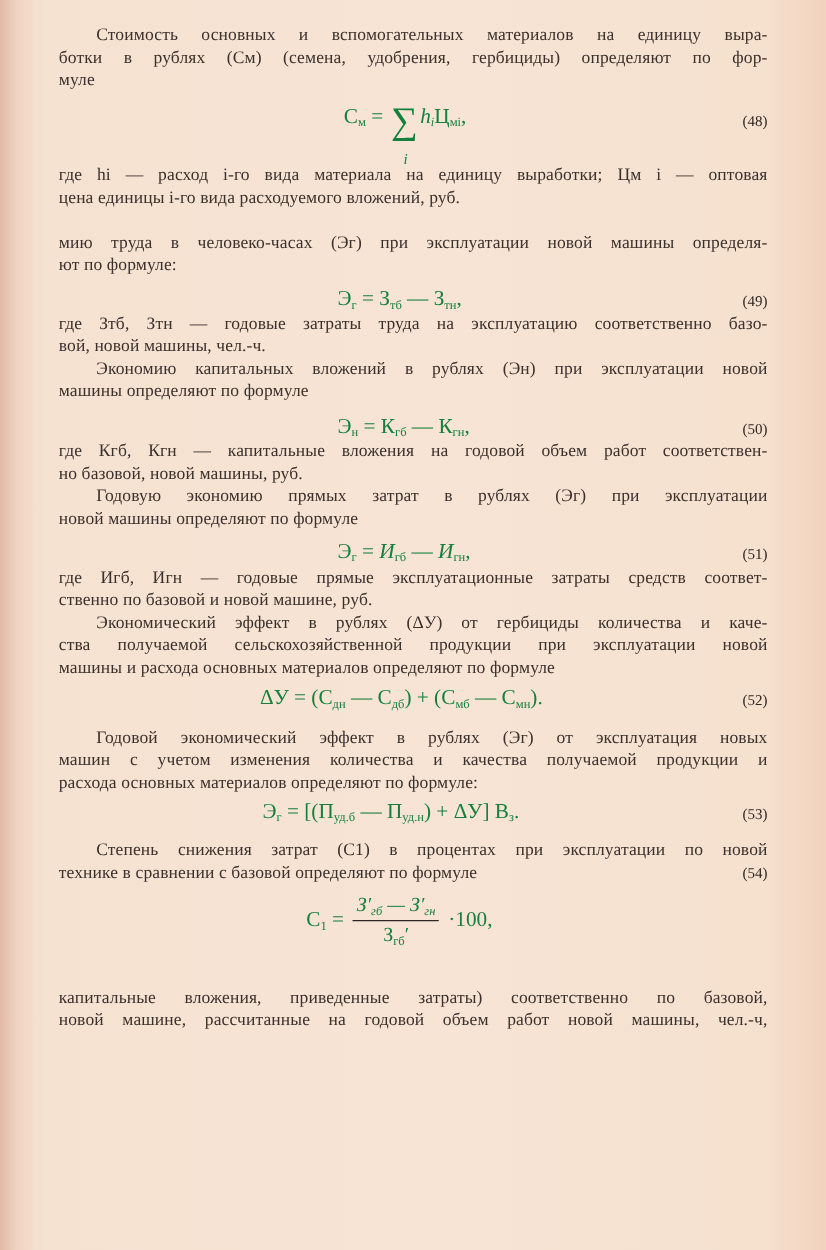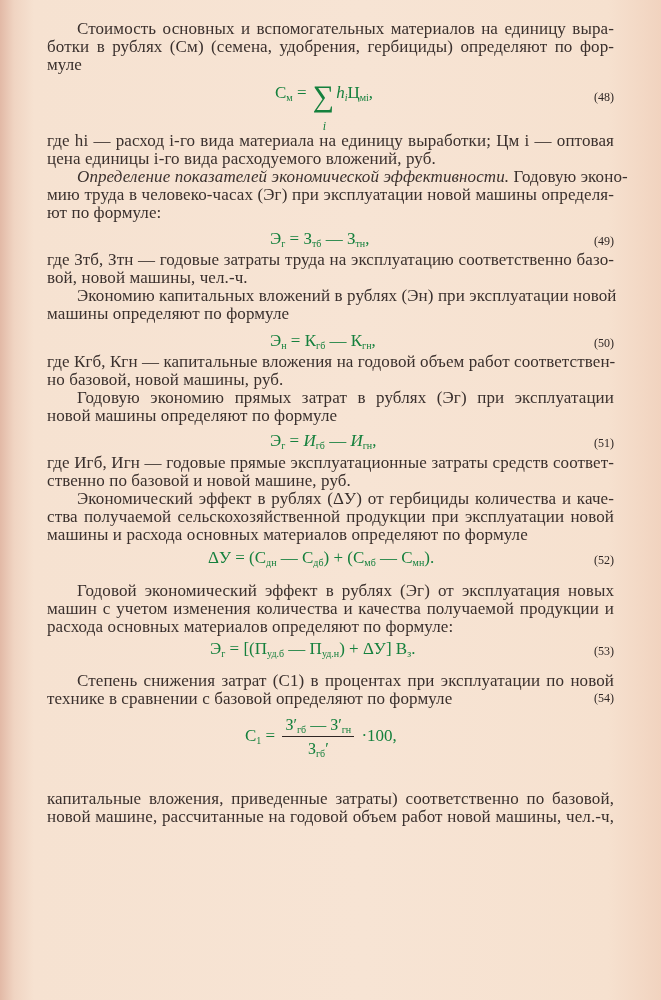--- a/index.html
+++ b/index.html
@@ -6,58 +6,57 @@
   body {
     width: 661px; height: 1000px; overflow: hidden;
     background: linear-gradient(90deg, #e2b9a6 0px, #f0d4c2 14px, #f6e2d1 34px, #f7e4d4 55%, #f6e1cf 92%, #f1d3bf 100%);
     font-family: "Liberation Serif", "DejaVu Serif", serif;
     color: #2d2624;
     position: relative;
   }
   .page { position: absolute; left: 0; top: 0; width: 661px; height: 1000px; }
   .ln {
     position: absolute; left: 47px; width: 567px;
-    font-size: 17px; line-height: 18px; white-space: nowrap;
+    font-size: 14px; line-height: 18px; white-space: nowrap;
     text-align: justify; text-align-last: justify;
     letter-spacing: 0.1px; color: #3a302d;
   }
   .ln.last { text-align-last: left; }
   .ln.ind { left: 77px; width: 537px; }
   .it { font-style: italic; }
   .eq {
     position: absolute; font-size: 17px; line-height: 20px; white-space: nowrap; color: #15803d;
   }
   .eqnum {
     position: absolute; right: 47px; font-size: 12px; line-height: 20px; color: #2e2624;
   }
   sub { font-size: 10px; vertical-align: -3px; line-height: 0; }
   .sum { display: inline-block; position: relative; font-size: 30px; vertical-align: -8px; margin: 0 2px; }
   .sumidx { position: absolute; left: 10px; top: 30px; font-size: 12px; font-style: italic; }
   .frac { display: inline-block; vertical-align: middle; text-align: center; margin: 0 3px; }
-  .frac .num { display: block; border-bottom: 1.3px solid #2e2624; padding: 0 3px 1px; font-size: 16px; }
+  .frac .num { display: block; border-bottom: 1.3px solid #2e2624; padding: 0 3px 1px; font-size: 16px; font-style: italic; }
   .frac .den { display: block; padding-top: 2px; font-size: 16px; }
 </style>
 </head>
 <body>
 
 <div class="page">
 
   <div class="ln ind" style="top:20px">Стоимость основных и вспомогательных материалов на единицу выра-</div>
   <div class="ln" style="top:38px">ботки в рублях (См) (семена, удобрения, гербициды) определяют по фор-</div>
   <div class="ln last" style="top:56px">муле</div>
 
   <div class="eq" style="left:275px; top:83px">
     <span>С</span><sub>м</sub><span> = </span><span class="sum"><span>∑</span><span class="sumidx">i</span></span><i>h</i><sub class="it">i</sub><span>Ц</span><sub>мi</sub><span>,</span>
   </div>
   <div class="eqnum" style="top:87px">(48)</div>
 
   <div class="ln" style="top:132px">где hi — расход i-го вида материала на единицу выработки; Цм i — оптовая</div>
   <div class="ln last" style="top:150px">цена единицы i-го вида расходуемого вложений, руб.</div>
 
-  <div class="ln ind" style="top:168px"><span class="it">Определение показателей экономической эффективности.</span><span> Годовую эконо-</span></div>
   <div class="ln" style="top:186px">мию труда в человеко-часах (Эг) при эксплуатации новой машины определя-</div>
   <div class="ln last" style="top:204px">ют по формуле:</div>
 
   <div class="eq" style="left:270px; top:229px">
     <span>Э</span><sub>г</sub><span> = </span><span>З</span><sub>тб</sub><span> — </span><span>З</span><sub>тн</sub><span>,</span>
   </div>
   <div class="eqnum" style="top:231px">(49)</div>
 
   <div class="ln" style="top:251px">где Зтб, Зтн — годовые затраты труда на эксплуатацию соответственно базо-</div>
   <div class="ln last" style="top:269px">вой, новой машины, чел.-ч.</div>

